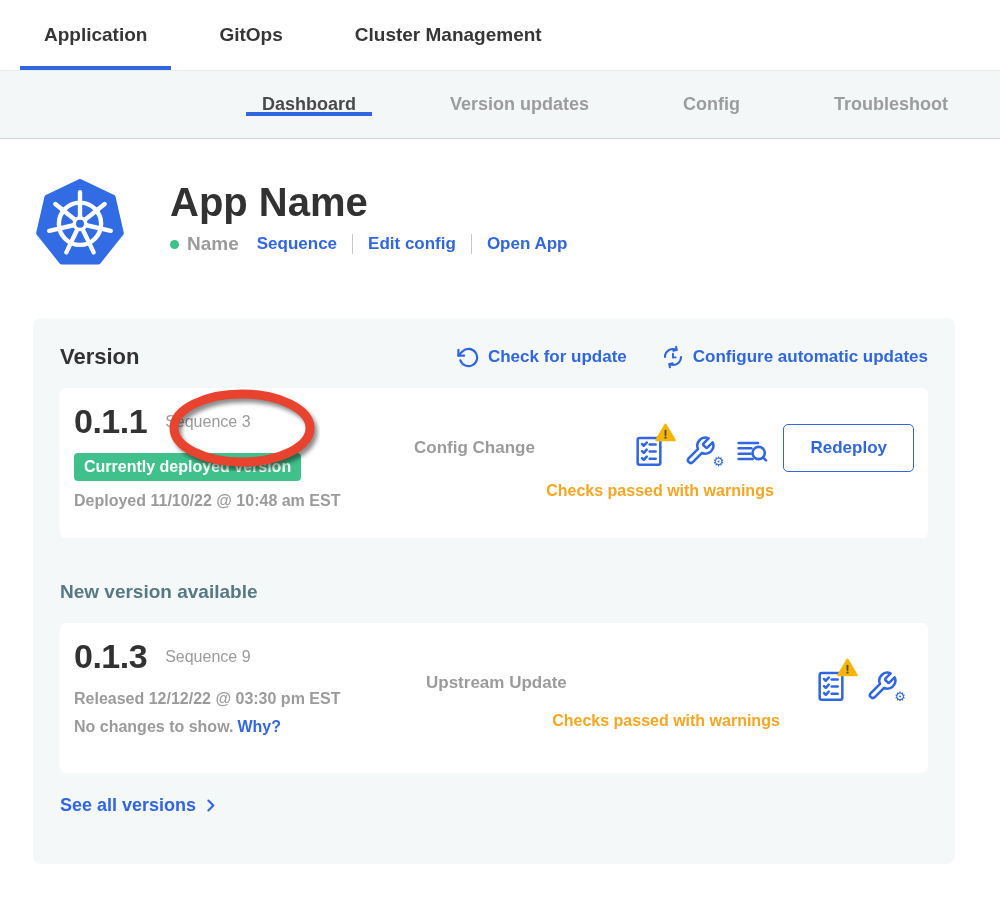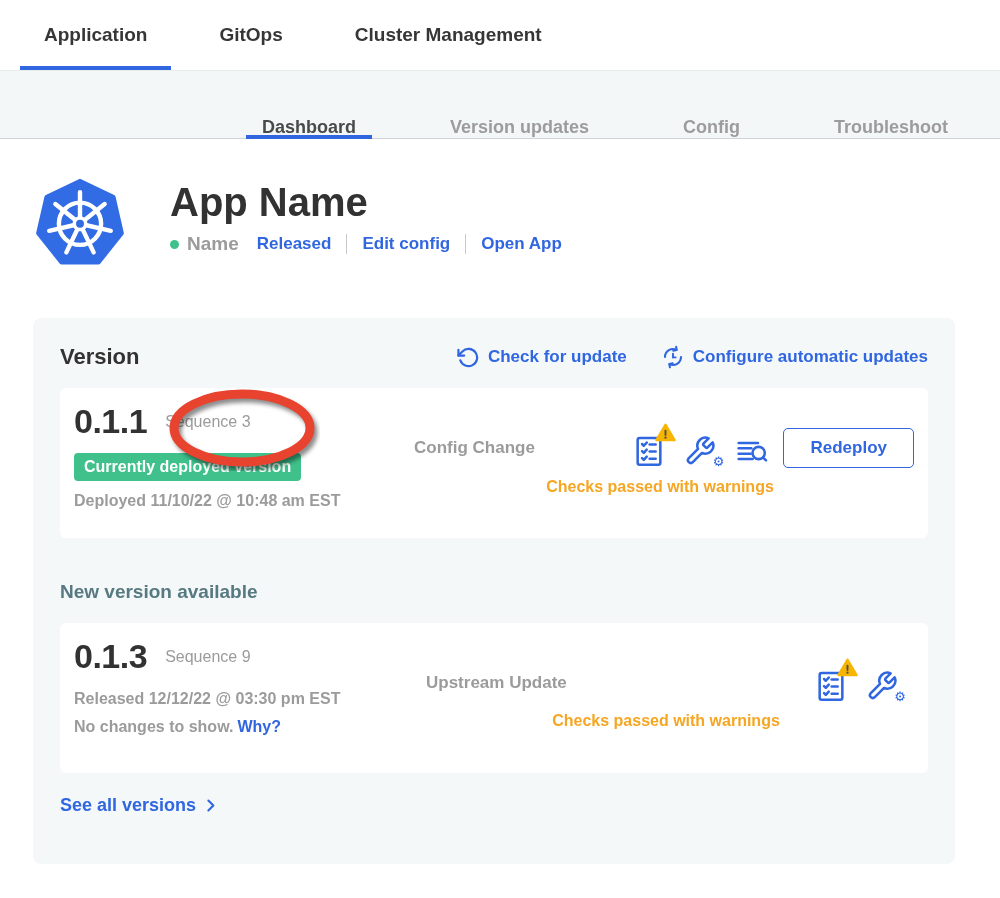--- a/index.html
+++ b/index.html
@@ -20,21 +20,21 @@
   body{
     width:1000px;height:898px;overflow:hidden;background:#fff;
     font-family:"Liberation Sans", sans-serif;color:var(--text-dark);
   }
   
   .topnav{height:70px;display:flex;align-items:stretch;padding-left:20px;background:#fff;}
   .toptab{position:relative;display:flex;align-items:center;padding:0 24px;margin-right:24px;
     font-size:19px;font-weight:700;color:#363636;cursor:pointer;white-space:nowrap;}
   .toptab.active::after{content:"";position:absolute;left:0;right:0;bottom:0;height:4px;background:var(--accent);}
   
-  .subnav{height:69px;display:flex;align-items:flex-end;background:var(--subnav-bg);
+  .subnav{height:69px;display:flex;align-items:center;background:var(--subnav-bg);
     border-top:1px solid #e8ebec;border-bottom:1px solid #cfd4d6;padding-left:246px;}
   .subtab{position:relative;display:flex;align-items:center;padding:0 16px;margin-right:62px;
     font-size:18px;font-weight:600;color:#9c9c9c;cursor:pointer;white-space:nowrap;}
   .subtab.active{color:#4a4a4a;font-weight:700;}
   .subtab.active::after{content:"";position:absolute;left:0;right:0;bottom:-1px;height:4px;background:var(--accent);}
   
   .app-header{display:flex;align-items:flex-start;padding:39px 0 0 36px;}
   .k8s-logo{width:88px;height:88px;flex:0 0 auto;}
   .header-text{margin-left:46px;padding-top:2px;}
   .page-title{margin:0;font-size:40px;line-height:1.1;font-weight:700;color:#323232;}
@@ -66,21 +66,21 @@
   .why-link{color:var(--accent);font-weight:700;cursor:pointer;margin-left:4px;}
   .rel-right{flex:1;display:flex;flex-direction:column;justify-content:center;}
   .rel-actions{display:flex;align-items:center;}
   .source-label{font-size:17px;font-weight:700;color:var(--text-gray);margin-left:8px;white-space:nowrap;}
   .spacer{flex:1;}
   .icon-row{display:flex;align-items:center;gap:15px;margin-right:12px;}
   .stat-icon{position:relative;width:36px;height:38px;display:flex;align-items:flex-end;cursor:pointer;}
   .stat-icon svg.main{display:block;}
   .warn-badge{position:absolute;top:-6px;right:-7px;}
   .gear-glyph{position:absolute;right:-4px;bottom:-1px;font-size:13px;line-height:1;color:var(--accent);}
-  .btn{height:40px;padding:0 26px;border-radius:5px;font-family:inherit;
+  .btn{height:48px;padding:0 26px;border-radius:5px;font-family:inherit;
     font-size:17px;font-weight:700;cursor:pointer;}
   .btn-secondary{background:#fff;color:var(--accent);border:1.5px solid var(--accent);}
   .btn-primary{background:var(--accent);color:#fff;border:none;box-shadow:0 3px 0 rgba(0,0,0,0.18);}
   .checks-text{align-self:center;margin-top:10px;font-size:16px;font-weight:700;color:var(--warning-orange);}
   .new-heading{margin:43px 0 0 0;font-size:19px;font-weight:700;color:var(--heading-teal);}
   .see-all{display:flex;align-items:center;gap:6px;margin-top:22px;cursor:pointer;text-align:right;}
   .see-all .lbl{font-size:18px;font-weight:700;color:var(--accent);}
   .annotation-ellipse{position:absolute;left:104px;top:-1px;pointer-events:none;z-index:3;}
 </style>
 </head>
@@ -126,21 +126,21 @@
       <line x1="50" y1="52" x2="22" y2="29.5"></line>
       <circle cx="50" cy="52" r="24"></circle>
     </g>
     <circle cx="50" cy="52" r="6.5" fill="#326ce5" stroke="#ffffff" stroke-width="4"></circle>
   </svg>
   <div class="header-text">
     <h1 class="page-title">App Name</h1>
     <div class="status-row">
       <span class="status-dot"></span>
       <span class="status-label">Name</span>
-      <a class="hlink">Released</a>
+      <a class="hlink">Sequence</a>
       <span class="vdiv"></span>
       <a class="hlink">Edit config</a>
       <span class="vdiv"></span>
       <a class="hlink">Open App</a>
     </div>
   </div>
 </header>
 
 <section class="version-card">
   <div class="card-head">

